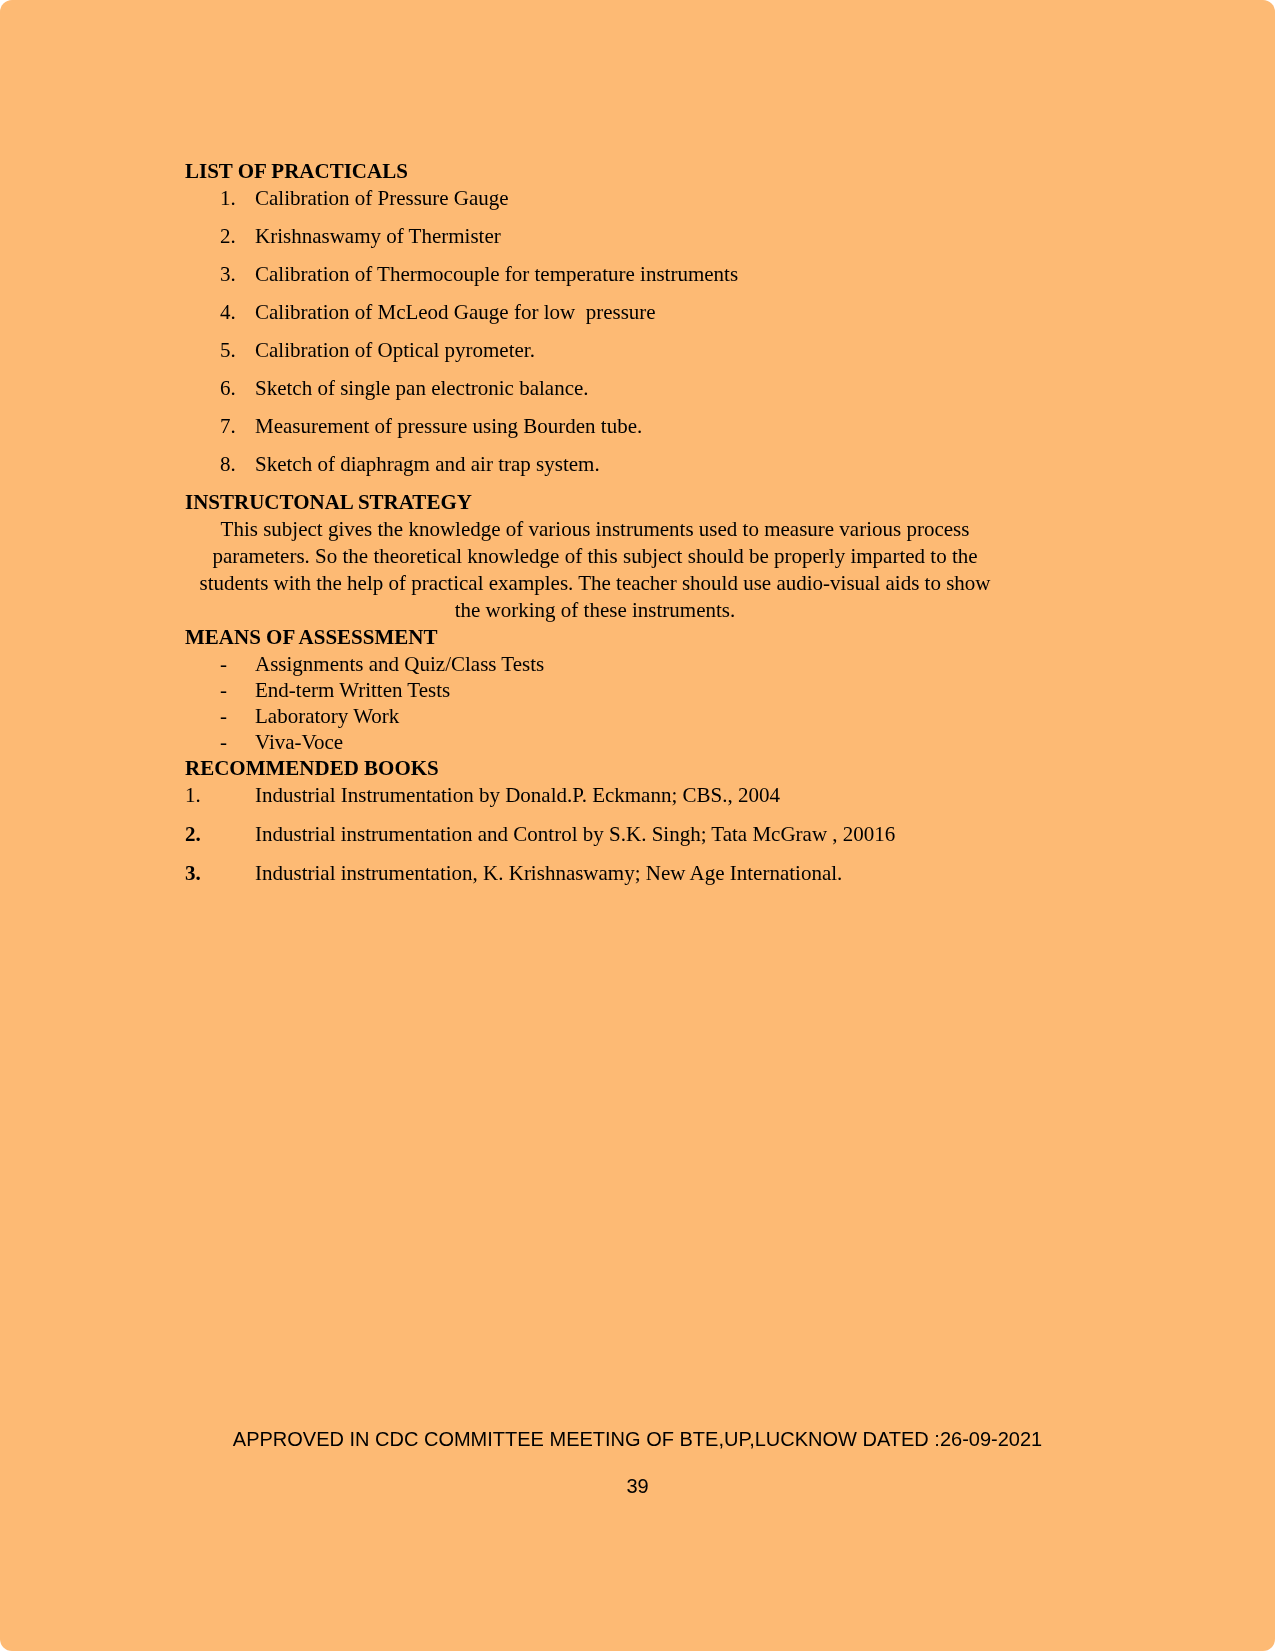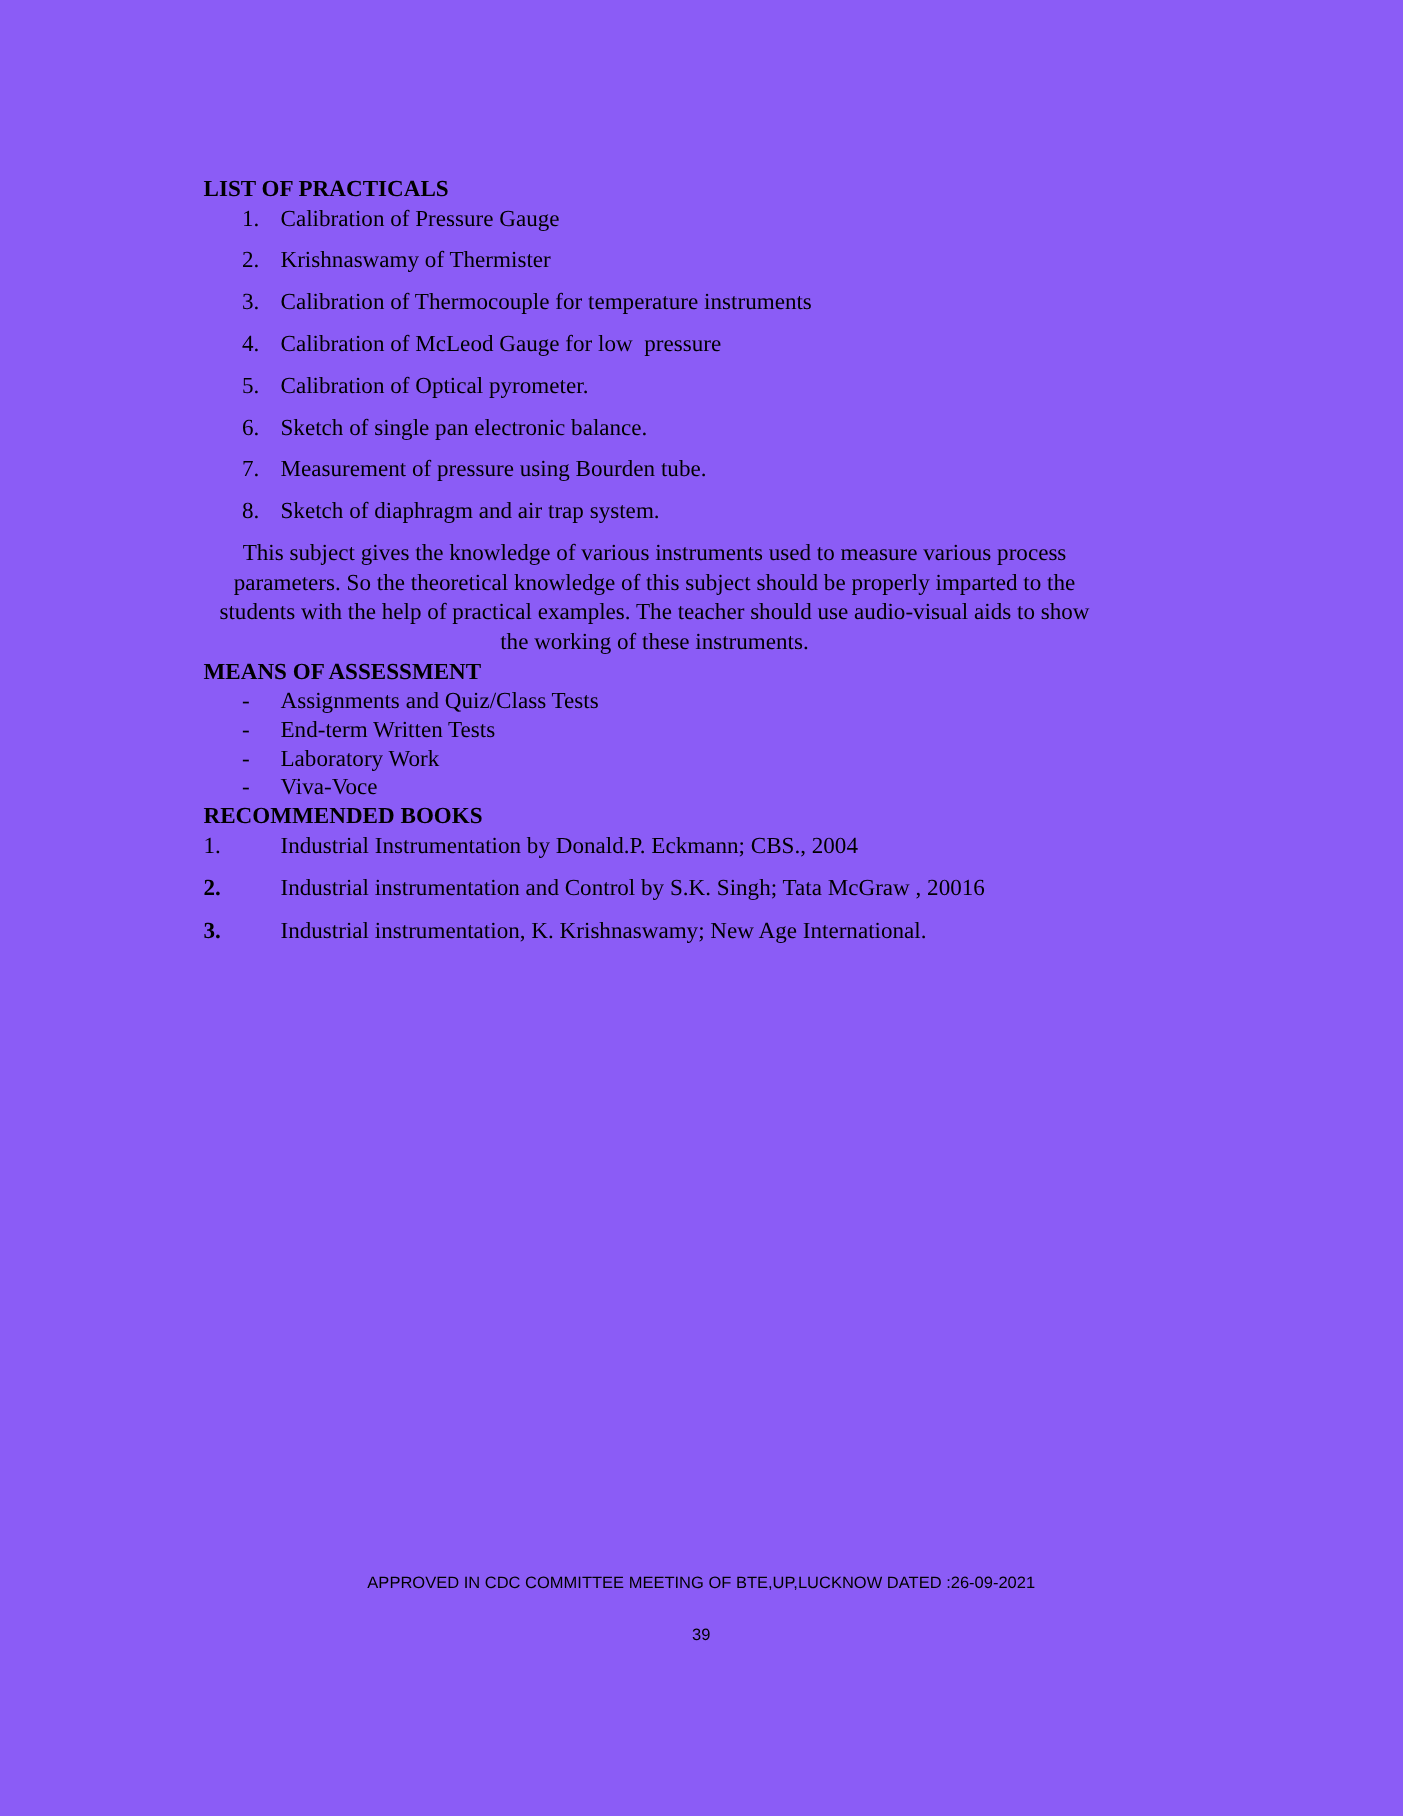--- a/index.html
+++ b/index.html
@@ -4,28 +4,29 @@
 <style>
   html, body {
     margin: 0;
     padding: 0;
     background: #ffffff;
   }
   .page {
     position: relative;
     width: 1275px;
     height: 1651px;
-    background: #8b5cf6;
+    background: #fdba74;
     color: #000000;
     font-family: "Liberation Serif", serif;
     font-size: 21px;
     line-height: 27px;
     box-sizing: border-box;
     padding: 158px 270px 0 185px;
     overflow: hidden;
+    border-radius: 12px;
   }
   h2.doc-heading {
     font-family: "Liberation Serif", serif;
     font-size: 21px;
     line-height: 27px;
     font-weight: bold;
     margin: 0;
   }
   .h-practicals { margin-bottom: 30px; }
   .h-strategy   { margin-top: 55px; margin-bottom: 30px; }
@@ -73,21 +74,21 @@
   }
   .books-list .num.bold { font-weight: bold; }
 
   .page-footer {
     position: absolute;
     left: 0;
     top: 1426px;
     width: 1275px;
     text-align: center;
     font-family: "Liberation Sans", sans-serif;
-    font-size: 15px;
+    font-size: 20px;
     line-height: 27px;
     color: #000000;
   }
   .page-footer .footer-line { display: block; }
   .page-footer .page-number { display: block; margin-top: 20px; }
 </style>
 </head>
 <body>
 
 <div class="page">
@@ -122,20 +123,21 @@
     <li>
       <span class="num">7.</span>
       <span class="txt">Measurement of pressure using Bourden tube.</span>
     </li>
     <li>
       <span class="num">8.</span>
       <span class="txt">Sketch of diaphragm and air trap system.</span>
     </li>
   </ol>
 
+  <h2 class="doc-heading h-strategy">INSTRUCTONAL STRATEGY</h2>
 
   <p class="strategy-paragraph">This subject gives the knowledge of various instruments used to measure various process parameters. So the theoretical knowledge of this subject should be properly imparted to the students with the help of practical examples. The teacher should use audio-visual aids to show the working of these instruments.</p>
 
   <h2 class="doc-heading h-assessment">MEANS OF ASSESSMENT</h2>
 
   <ul class="assessment-list">
     <li>
       <span class="marker">-</span>
       <span class="txt">Assignments and Quiz/Class Tests</span>
     </li>

